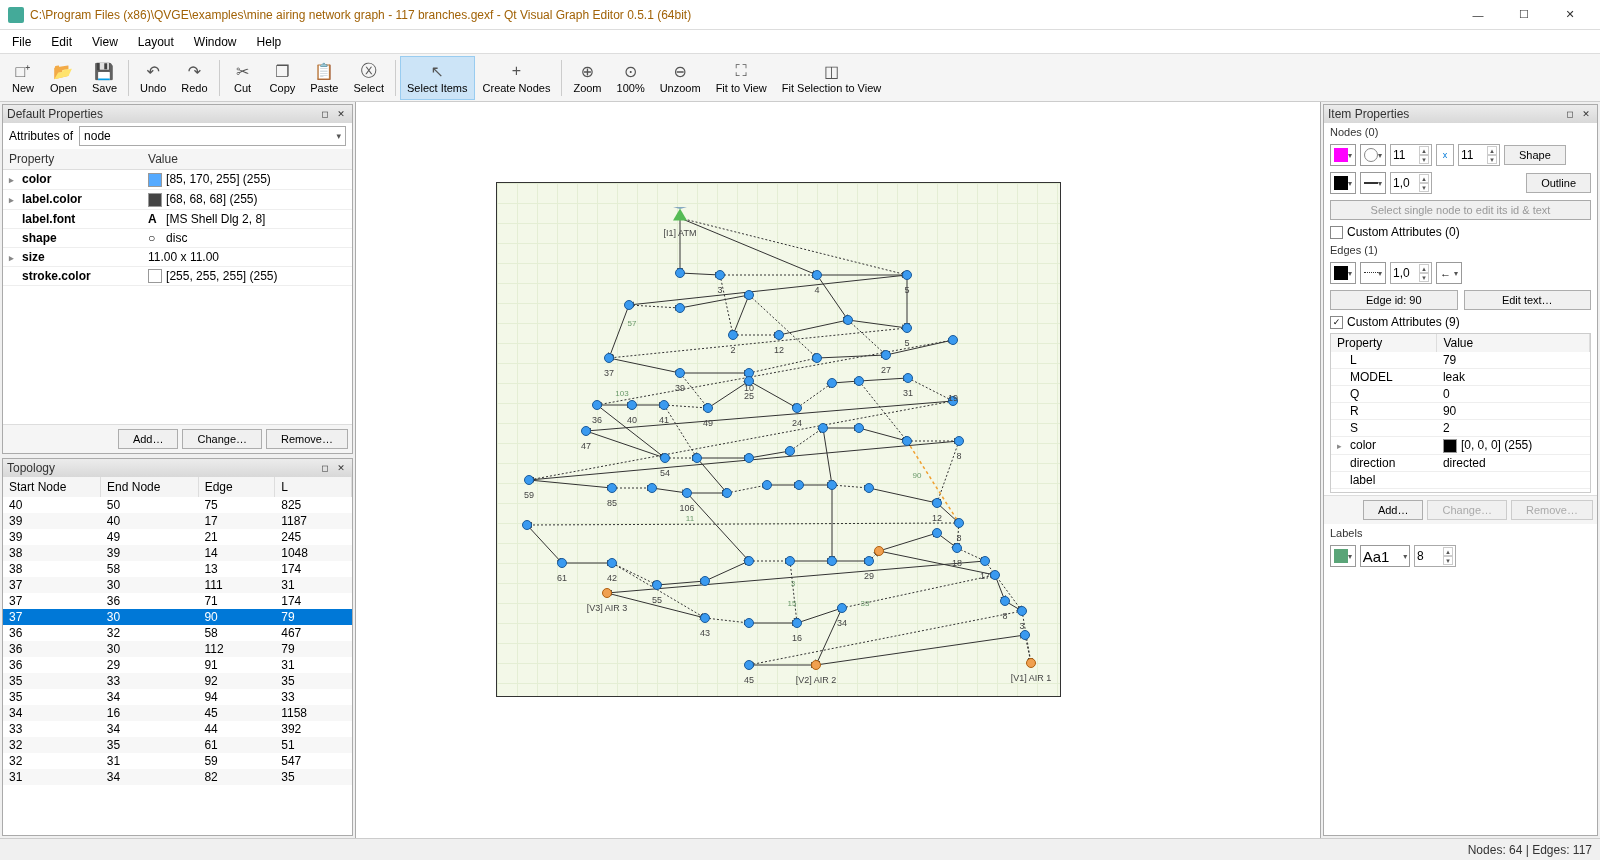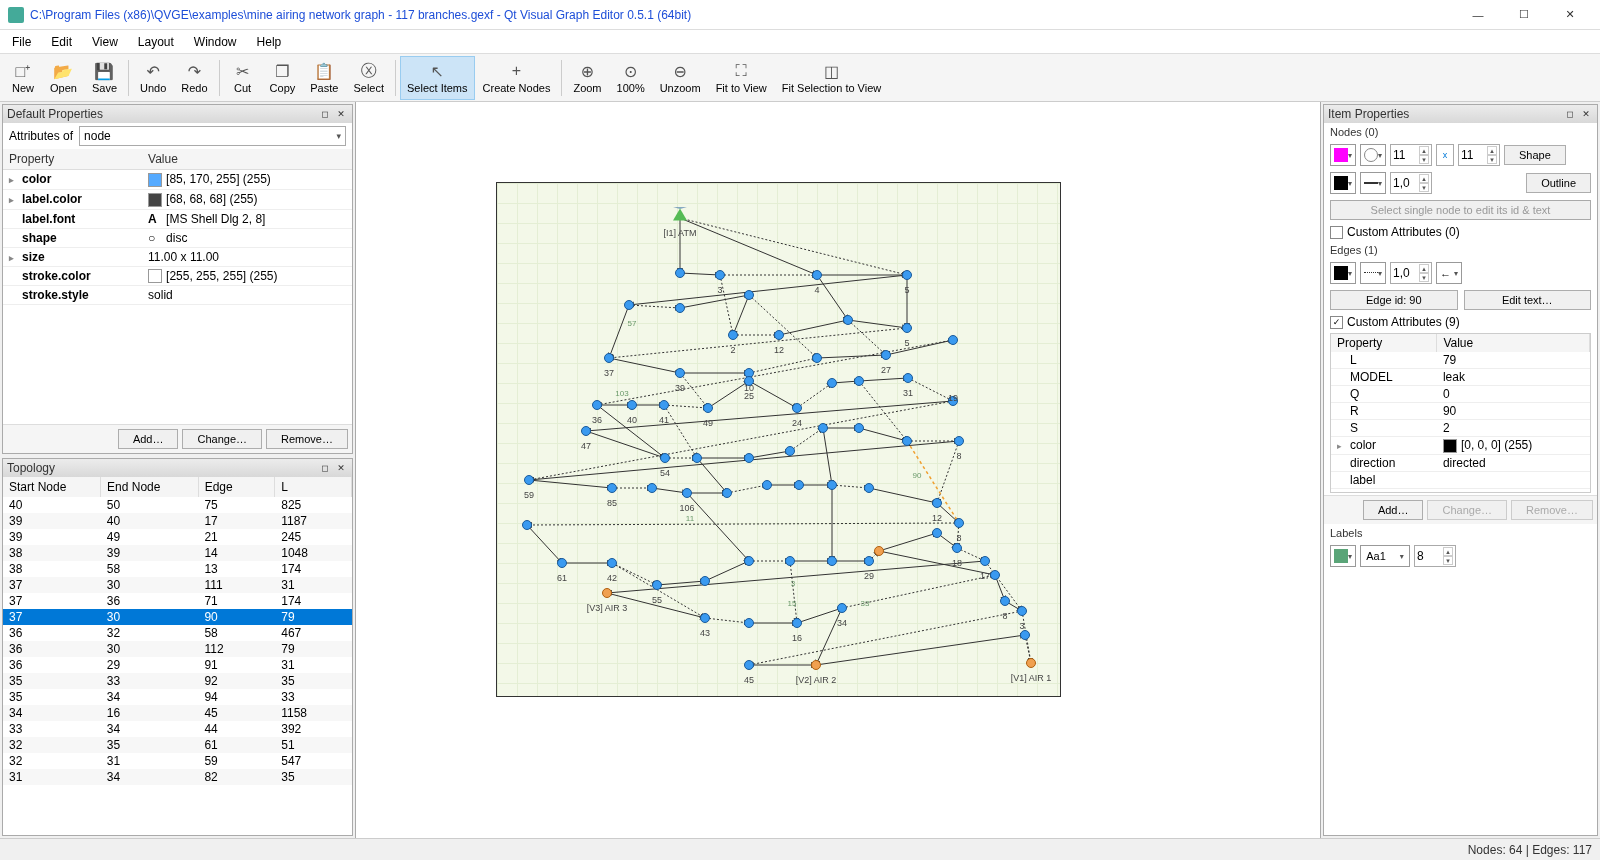--- a/index.html
+++ b/index.html
@@ -1,19 +1,19 @@
 <!DOCTYPE html>
 <html><head>
 <meta charset="utf-8">
 <style>
 * { box-sizing: border-box; margin: 0; padding: 0; font-family: "Segoe UI", Tahoma, sans-serif; font-size: 12px; }
 body { background: #f0f0f0; width: 1600px; height: 860px; display: flex; flex-direction: column; overflow: hidden; }
 .titlebar { height: 30px; background: #fff; display: flex; align-items: center; padding: 0 8px; border-bottom: 1px solid #ddd; }
 .titlebar .icon { width: 16px; height: 16px; margin-right: 6px; background: #4a9; border-radius: 2px; }
-.titlebar .title { flex: 1; font-size: 12px; color: #1d4ed8; }
+.titlebar .title { flex: 1; font-size: 12px; color: #a16207; }
 .winbtns { display: flex; gap: 2px; }
 .winbtn { width: 44px; height: 28px; display: flex; align-items: center; justify-content: center; color: #333; font-size: 11px; cursor: pointer; }
 .menubar { height: 24px; background: #fff; display: flex; align-items: center; padding: 0 4px; gap: 4px; border-bottom: 1px solid #ddd; }
 .menuitem { padding: 2px 8px; cursor: pointer; }
 .toolbar { height: 48px; background: #f5f5f5; display: flex; align-items: center; padding: 0 4px; gap: 1px; border-bottom: 1px solid #ccc; }
 .tbtn { display: flex; flex-direction: column; align-items: center; justify-content: center; padding: 2px 6px; min-width: 38px; height: 44px; cursor: pointer; border: 1px solid transparent; }
 .tbtn.active { background: #cce4f7; border: 1px solid #99ccf0; }
 .tbtn .ticon { width: 20px; height: 20px; display: flex; align-items: center; justify-content: center; font-size: 16px; color: #555; }
 .tbtn .tlabel { font-size: 11px; margin-top: 1px; white-space: nowrap; }
 .tsep { width: 1px; height: 36px; background: #ccc; margin: 0 3px; }
@@ -205,24 +205,20 @@
                 <td class="pn"><span class="exp"></span>shape</td>
                 <td><span style="display:inline-block;width:14px;margin-right:4px;font-weight:bold">○</span>disc</td>
               </tr>
               <tr>
                 <td class="pn"><span class="exp">▸</span>size</td>
                 <td>11.00 x 11.00</td>
               </tr>
               <tr>
                 <td class="pn"><span class="exp"></span>stroke.color</td>
                 <td><span class="swatch" style="background:#ffffff"></span>[255, 255, 255] (255)</td>
-              </tr>
-              <tr>
-                <td class="pn"><span class="exp"></span>stroke.style</td>
-                <td>solid</td>
               </tr>
             </tbody>
         </table>
       </div>
       <div class="btnrow" id="dp-btns">
           <button class="btn">Add…</button>
           <button class="btn">Change…</button>
           <button class="btn">Remove…</button>
         </div>
     </div>
@@ -737,21 +733,21 @@
           <button class="btn disabled">Change…</button>
           <button class="btn disabled">Remove…</button>
         </div>
 
       <div class="section-head">Labels</div>
       <div class="ctrlrow">
         <div class="cswatch">
             <div class="inner" style="background:#5aa578"></div>
           </div>
         <div class="cswatch" style="width:50px">
-            <span style="font-size:11px">Aa1</span>
+            <span style="font-size:15px">Aa1</span>
           </div>
         <div class="spinbox">
             <span>8</span>
             <div class="spinbtns">
               <span>▴</span>
               <span>▾</span>
             </div>
           </div>
       </div>
     </div>

